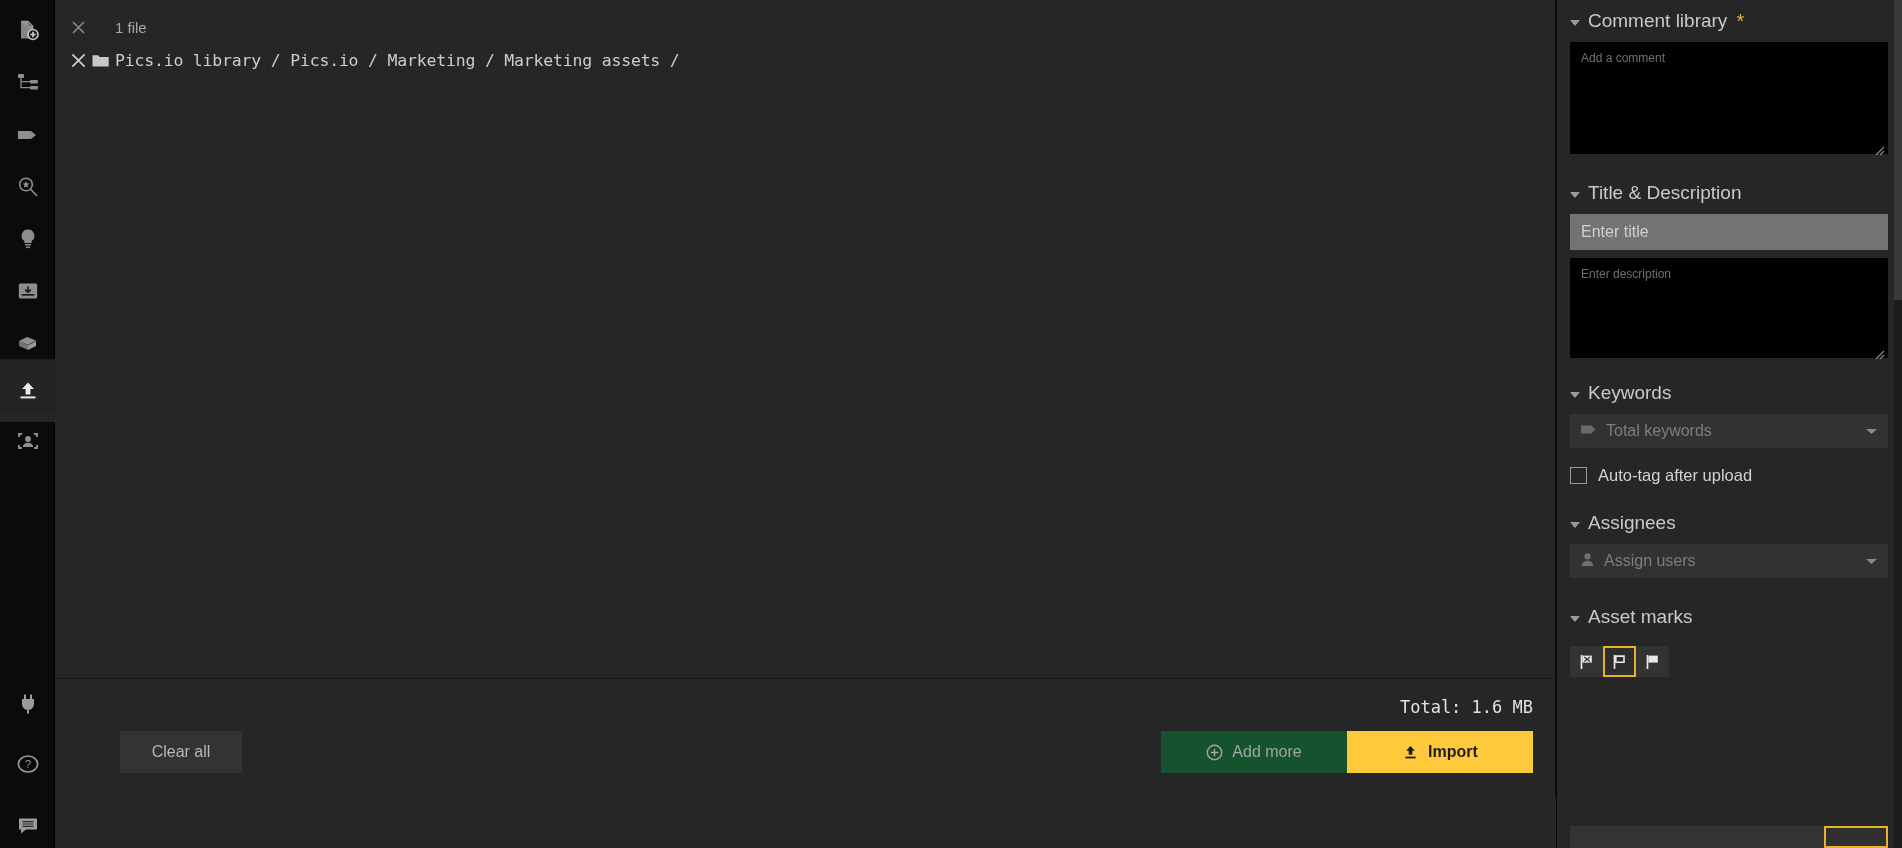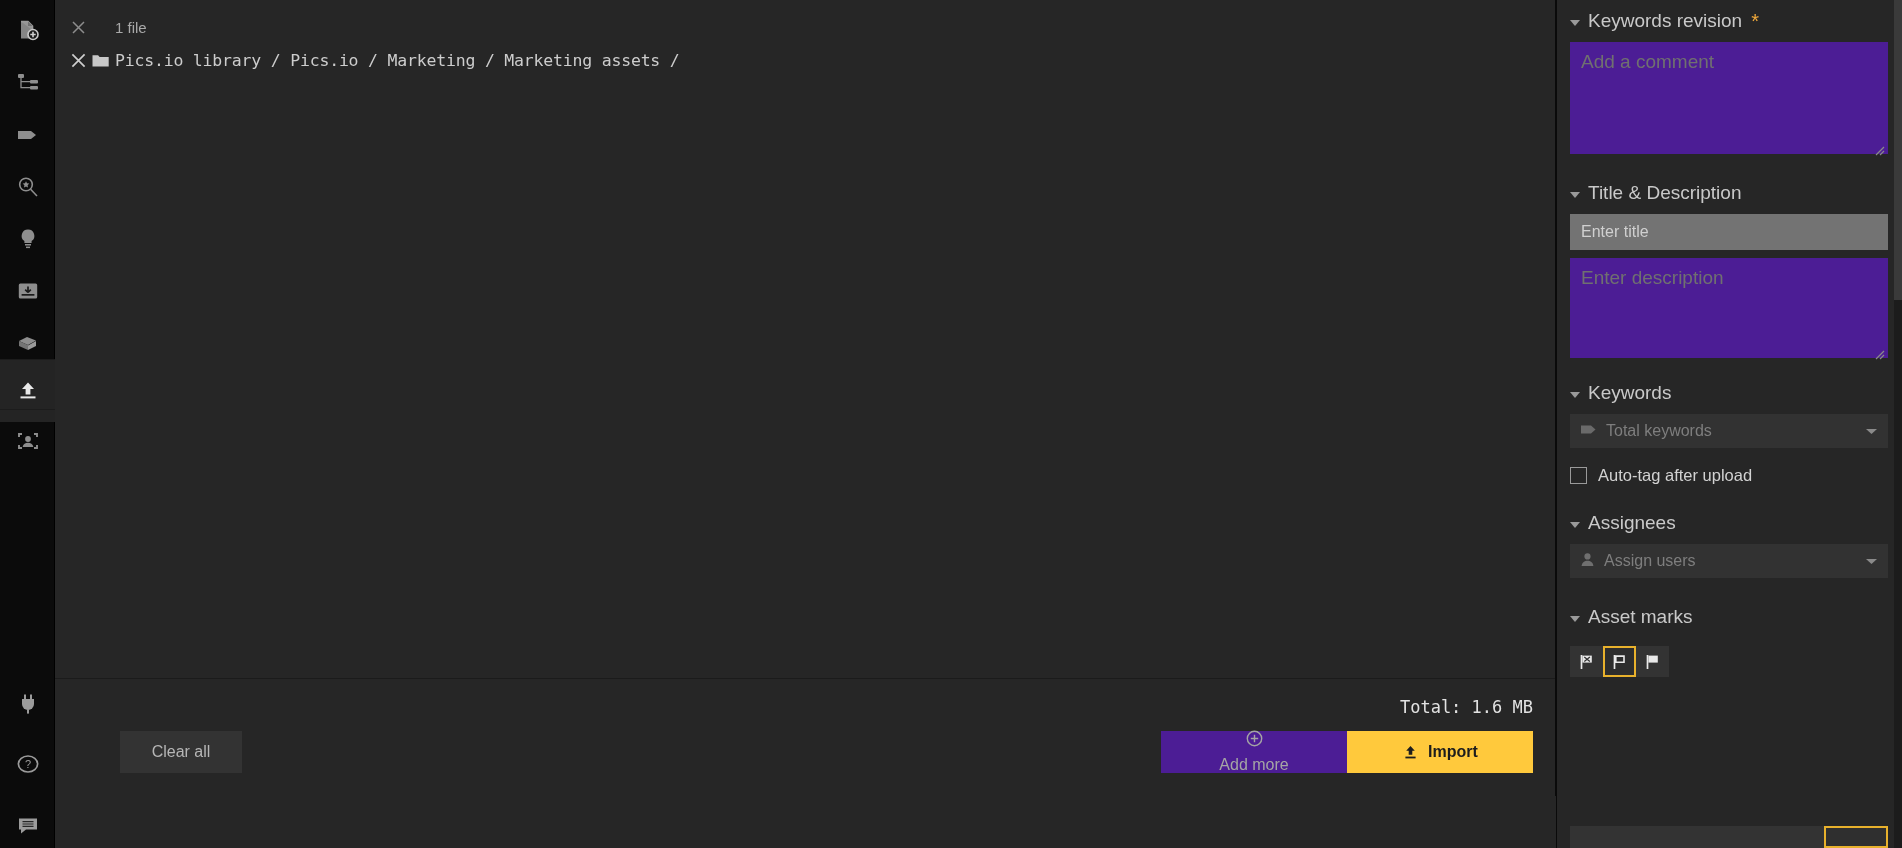--- a/index.html
+++ b/index.html
@@ -119,25 +119,24 @@
     cursor: pointer;
     user-select: none;
   }
   .btn-clear {
     background: #333333;
     color: #b6b6b6;
     width: 122px;
     margin-left: 53px;
   }
   .btn-add {
-    background: #4c1d95;
+    background: #14532d;
     color: #a5a5a5;
     width: 186px;
     margin-left: auto;
-    flex-direction: column;
   }
   .btn-import {
     background: #ffc93c;
     color: #1d1d1d;
     width: 186px;
     font-weight: 600;
   }
   .btn svg { display: block; }
 
   
@@ -163,25 +162,25 @@
     border-left: 5px solid transparent;
     border-right: 5px solid transparent;
     border-top: 6px solid #9a9a9a;
     flex: 0 0 10px;
     margin-top: 3px;
   }
   .req { color: #f0a93b; font-size: 20px; margin-left: 1px; line-height: 1; }
 
   .ta {
     width: 100%;
-    background: #4c1d95;
+    background: #000000;
     border: none;
     color: #d4d4d4;
     font-family: "Liberation Sans", sans-serif;
-    font-size: 19px;
+    font-size: 12px;
     padding: 9px 11px;
     resize: none;
     outline: none;
     display: block;
     position: relative;
   }
   .ta::placeholder { color: #707070; }
   .ta-wrap { position: relative; }
   .grip {
     position: absolute; right: 3px; bottom: 2px;
@@ -459,21 +458,21 @@
       </div>
     </div>
   </div>
 
   <div class="panel">
     <div class="panel-divider"></div>
     <div class="panel-inner">
 
       <div class="sect-head">
         <span class="caret"></span>
-        <span>Keywords revision</span>
+        <span>Comment library</span>
         <span class="req">*</span>
       </div>
       <div class="ta-wrap">
         <textarea class="ta" style="height: 112px;" placeholder="Add a comment"></textarea>
         <span class="grip">
           <svg width="10" height="10" viewBox="0 0 10 10" fill="none">
             <path d="M9 1L1 9M9 5L5 9" stroke="#8a8a8a" stroke-width="1.2"></path>
           </svg>
         </span>
       </div>

